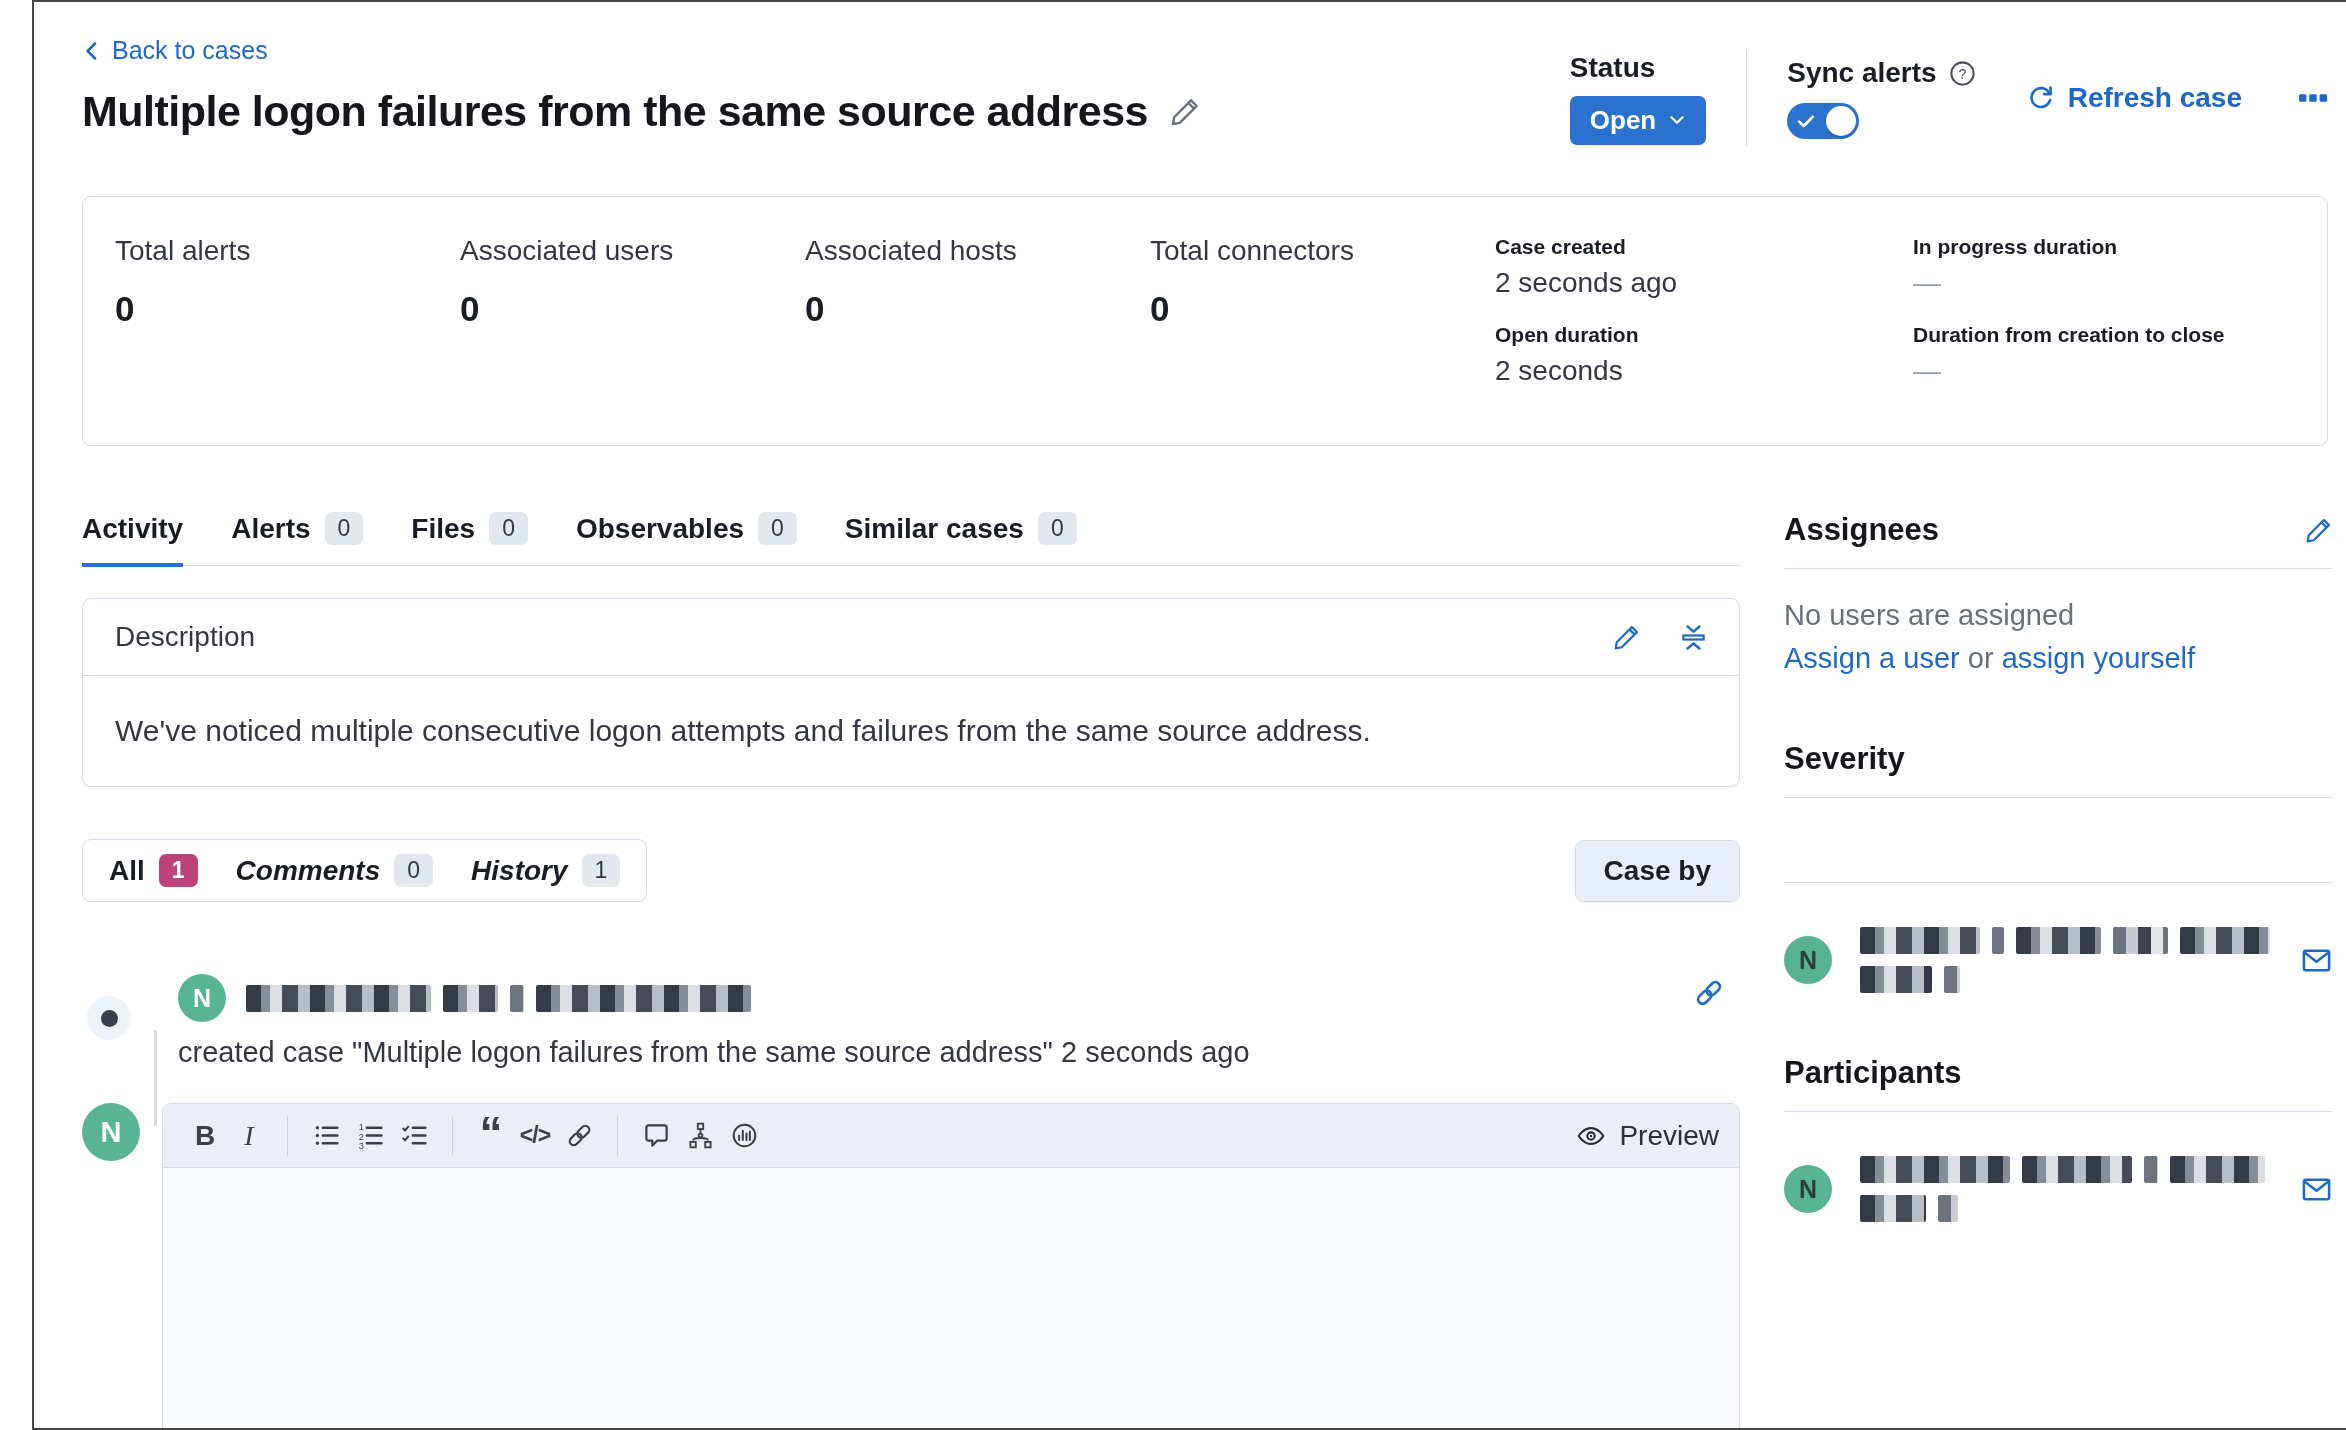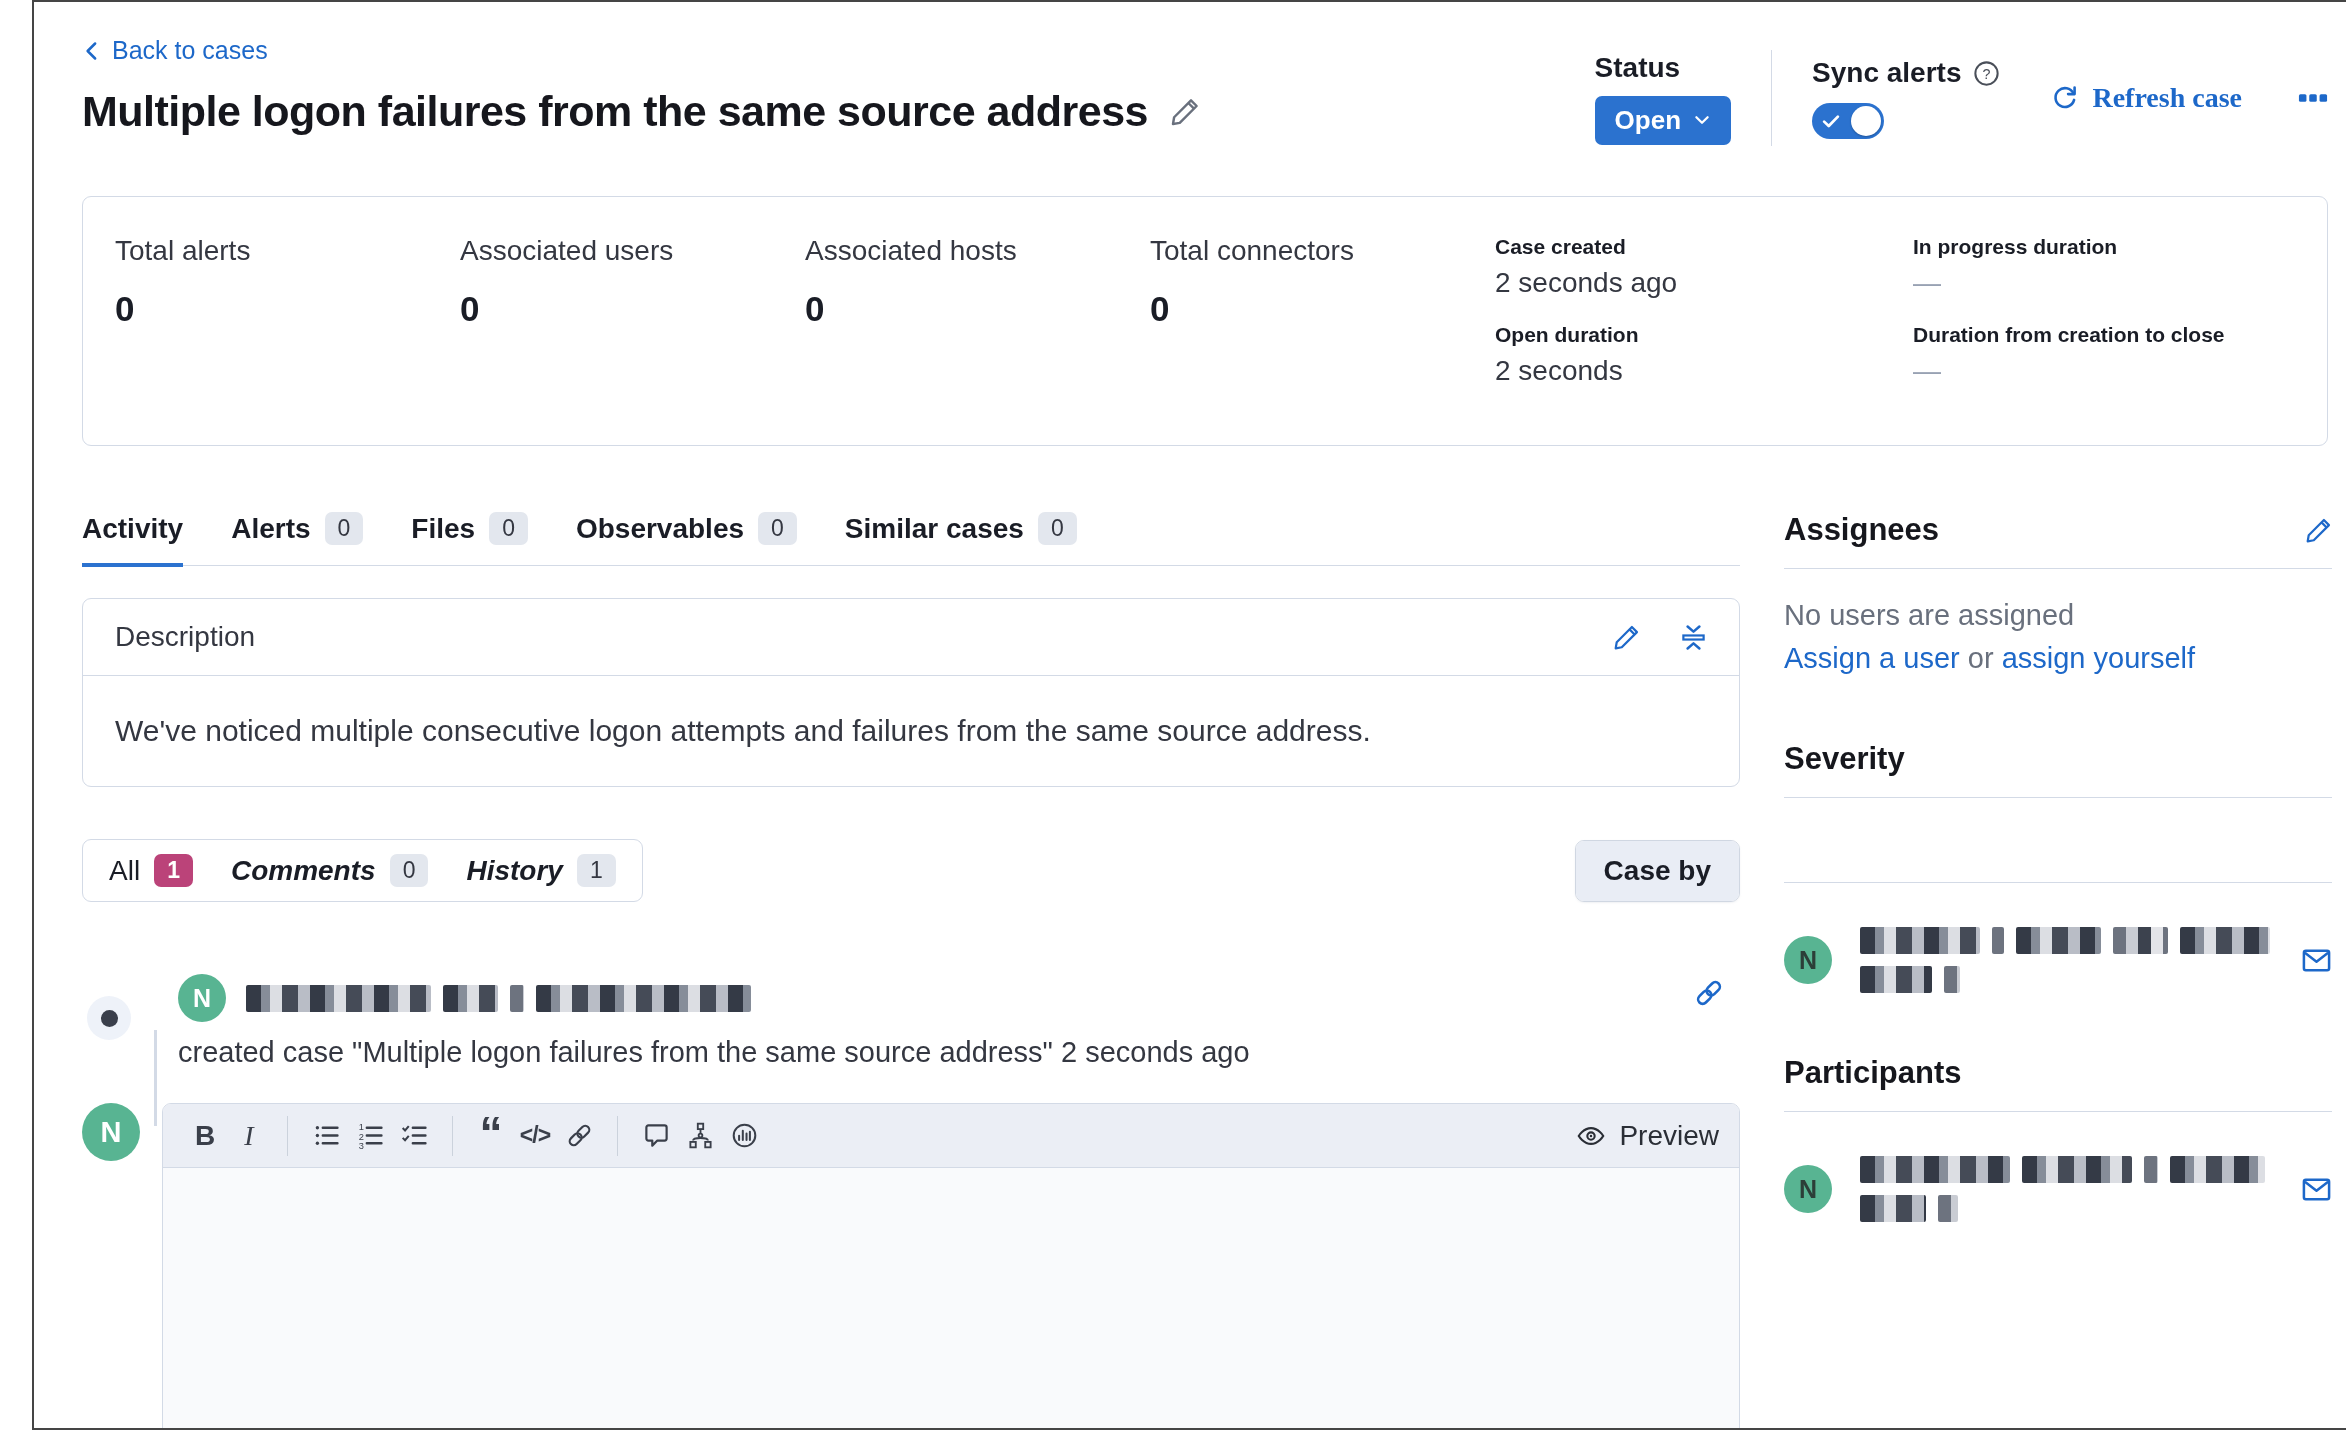--- a/index.html
+++ b/index.html
@@ -21,21 +21,21 @@
   .status-block { display:flex; flex-direction:column; gap:12px; align-items:flex-start; }
   .status-btn { display:inline-flex; align-items:center; gap:12px; background:#2b72cf; color:#fff; border:none; border-radius:7px; font-size:26px; font-weight:600; padding:9px 20px; cursor:pointer; font-family:inherit; }
   .status-btn svg { width:18px; height:18px; }
   .vdiv { width:1px; height:96px; background:#d3dae6; margin:0 40px; }
   .sync-block { display:flex; flex-direction:column; gap:14px; }
   .sync-label-row { display:flex; align-items:center; gap:12px; }
   .q-icon { width:27px; height:27px; color:#4a4f59; }
   .toggle { width:72px; height:36px; border-radius:18px; background:#2b72cf; position:relative; cursor:pointer; }
   .toggle .chk { position:absolute; left:9px; top:8px; width:20px; height:20px; color:#fff; }
   .toggle .knob { position:absolute; right:3px; top:3px; width:30px; height:30px; border-radius:50%; background:#fff; box-shadow:0 1px 2px rgba(0,0,0,.25); }
-  .refresh-btn { display:inline-flex; align-items:center; gap:14px; margin-left:52px; color:#1d68c9; background:none; border:none; font-size:28px; font-weight:600; cursor:pointer; font-family:Liberation Serif, serif; }
+  .refresh-btn { display:inline-flex; align-items:center; gap:14px; margin-left:52px; color:#1d68c9; background:none; border:none; font-size:28px; font-weight:600; cursor:pointer; font-family:Liberation Sans, sans-serif; }
   .refresh-btn svg { width:26px; height:26px; }
   .more-btn { margin-left:56px; background:none; border:none; color:#1d68c9; cursor:pointer; height:40px; display:flex; align-items:center; }
   .more-btn svg { width:30px; height:30px; }
 
   
   .stats-panel { margin-top:50px; border:1px solid #d3dae6; border-radius:9px; padding:38px 32px 34px 32px; display:flex; }
   .stat-col { width:345px; flex:none; }
   .stat-label { font-size:28px; color:#343741; }
   .stat-value { margin-top:22px; font-size:35px; font-weight:700; color:#1a1d26; }
   .meta-col1 { width:418px; flex:none; }
@@ -60,21 +60,21 @@
   .desc-head { display:flex; align-items:center; justify-content:space-between; padding:22px 32px; border-bottom:1px solid #d3dae6; }
   .desc-title { font-size:28px; color:#343741; }
   .desc-icons { display:flex; align-items:center; gap:40px; }
   .desc-icons .ic { width:27px; height:27px; color:#1d68c9; cursor:pointer; }
   .desc-body { padding:38px 32px; font-size:30px; color:#343741; }
 
   
   .filter-row { margin-top:52px; display:flex; justify-content:space-between; align-items:center; }
   .filter-group { display:flex; align-items:center; gap:38px; border:1px solid #d3dae6; border-radius:9px; padding:14px 26px; }
   .filter-item { display:flex; align-items:center; gap:14px; font-size:28px; color:#1a1d26; cursor:pointer; }
-  .filter-item .lbl-bold { font-weight:400; }
+  .filter-item .lbl-bold { font-weight:700; }
   .filter-item .lbl { font-weight:600;font-style:italic; }
   .accent-badge { background:#bb4379; color:#fff; font-size:23px; font-weight:700; border-radius:7px; padding:3px 13px; }
   .sort-control { display:flex; align-items:stretch; border:1px solid #d0d7e2; border-radius:9px; overflow:hidden; box-shadow:0 1px 2px rgba(152,162,179,.15); }
   .sort-prepend { background:#e9edf5; padding:14px 28px; font-size:28px; font-weight:700; color:#1a1d26; display:flex; align-items:center; }
   .sort-select { background:#fff; display:flex; align-items:center; gap:56px; padding:14px 26px; font-size:28px; color:#343741; cursor:pointer; }
   .sort-select svg { width:22px; height:22px; color:#343741; }
 
   
   .thread { position:relative; margin-top:72px; }
   .thread-line { position:absolute; left:72px; top:56px; width:3px; height:96px; background:#d3dae6; }

